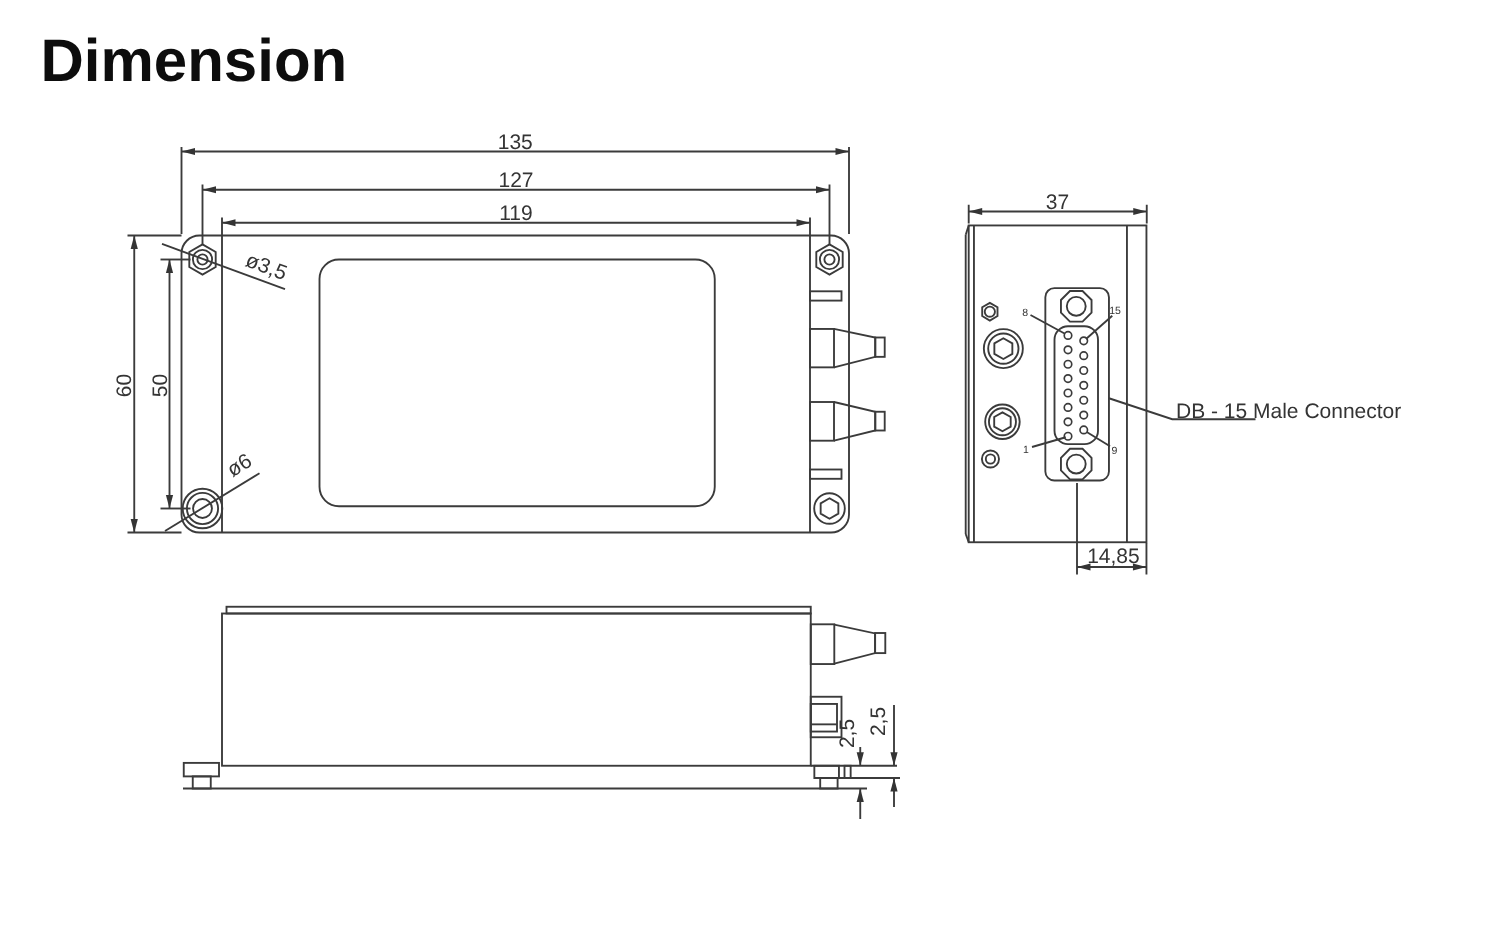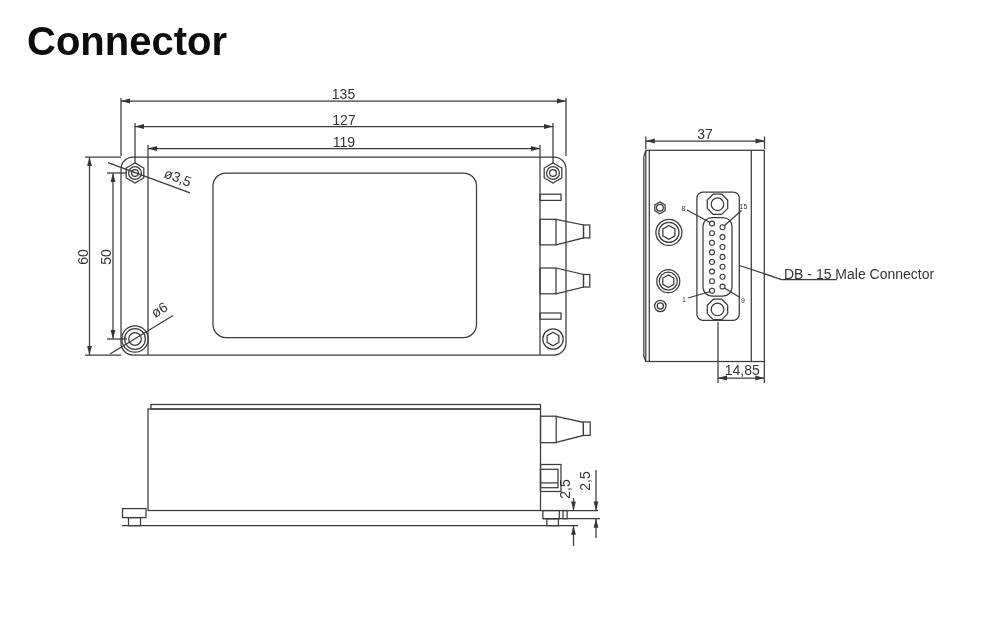--- a/index.html
+++ b/index.html
@@ -196,14 +196,14 @@
   <text x="742.3" y="375" class="t" text-anchor="middle">14,85</text>
   <text x="784" y="278.5" class="t" font-size="14.5">DB - 15 Male Connector</text>
   <text x="569.5" y="489" class="t" text-anchor="middle" transform="rotate(-90 569.5 489)">2,5</text>
   <text x="590" y="481" class="t" text-anchor="middle" transform="rotate(-90 590 481)">2,5</text>
   <text x="681.5" y="210.5" font-size="7">8</text>
   <text x="739.5" y="209" font-size="7">15</text>
   <text x="682" y="302" font-size="7">1</text>
   <text x="741" y="302.5" font-size="7">9</text>
 </g>
 </svg>
-<div style="position:absolute;left:27px;top:19px;font-family:'Liberation Sans',sans-serif;font-weight:bold;font-size:40px;color:#0d0d0d;">Connector</div>
+<div style="position:absolute;left:27px;top:19px;font-family:'Liberation Sans',sans-serif;font-weight:bold;font-size:40px;color:#0d0d0d;">Dimension</div>
 </div>
 
 </body></html>

